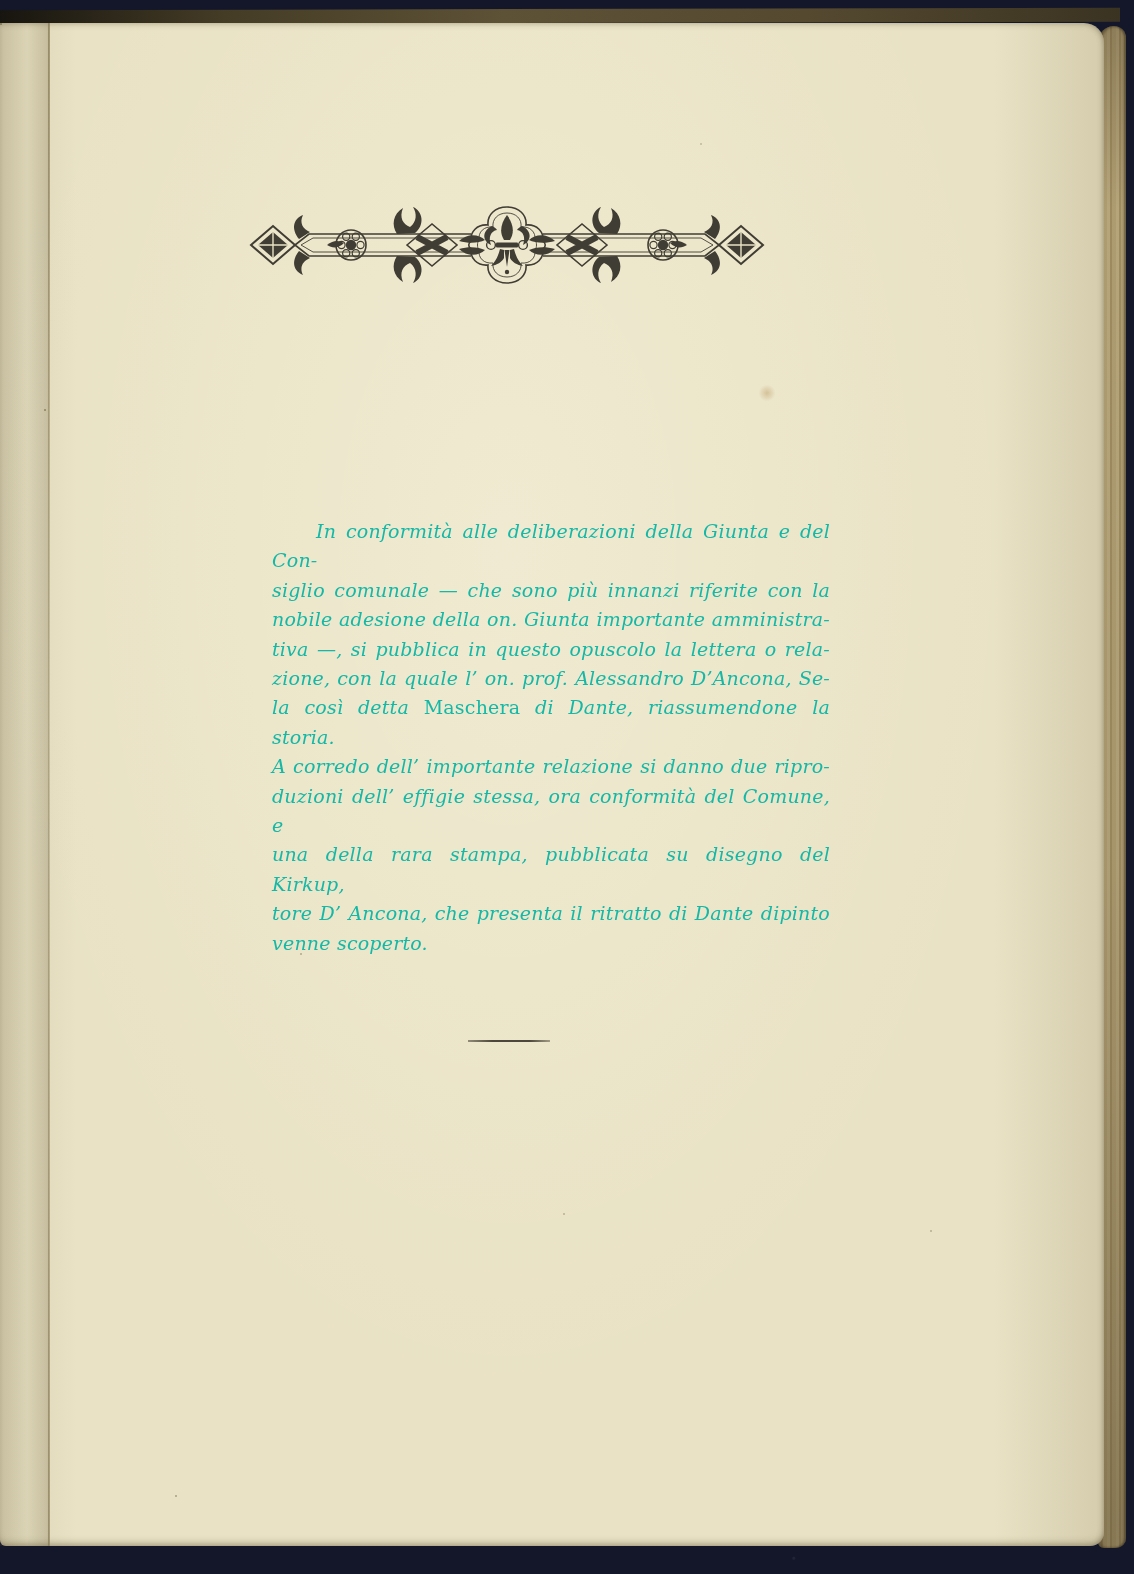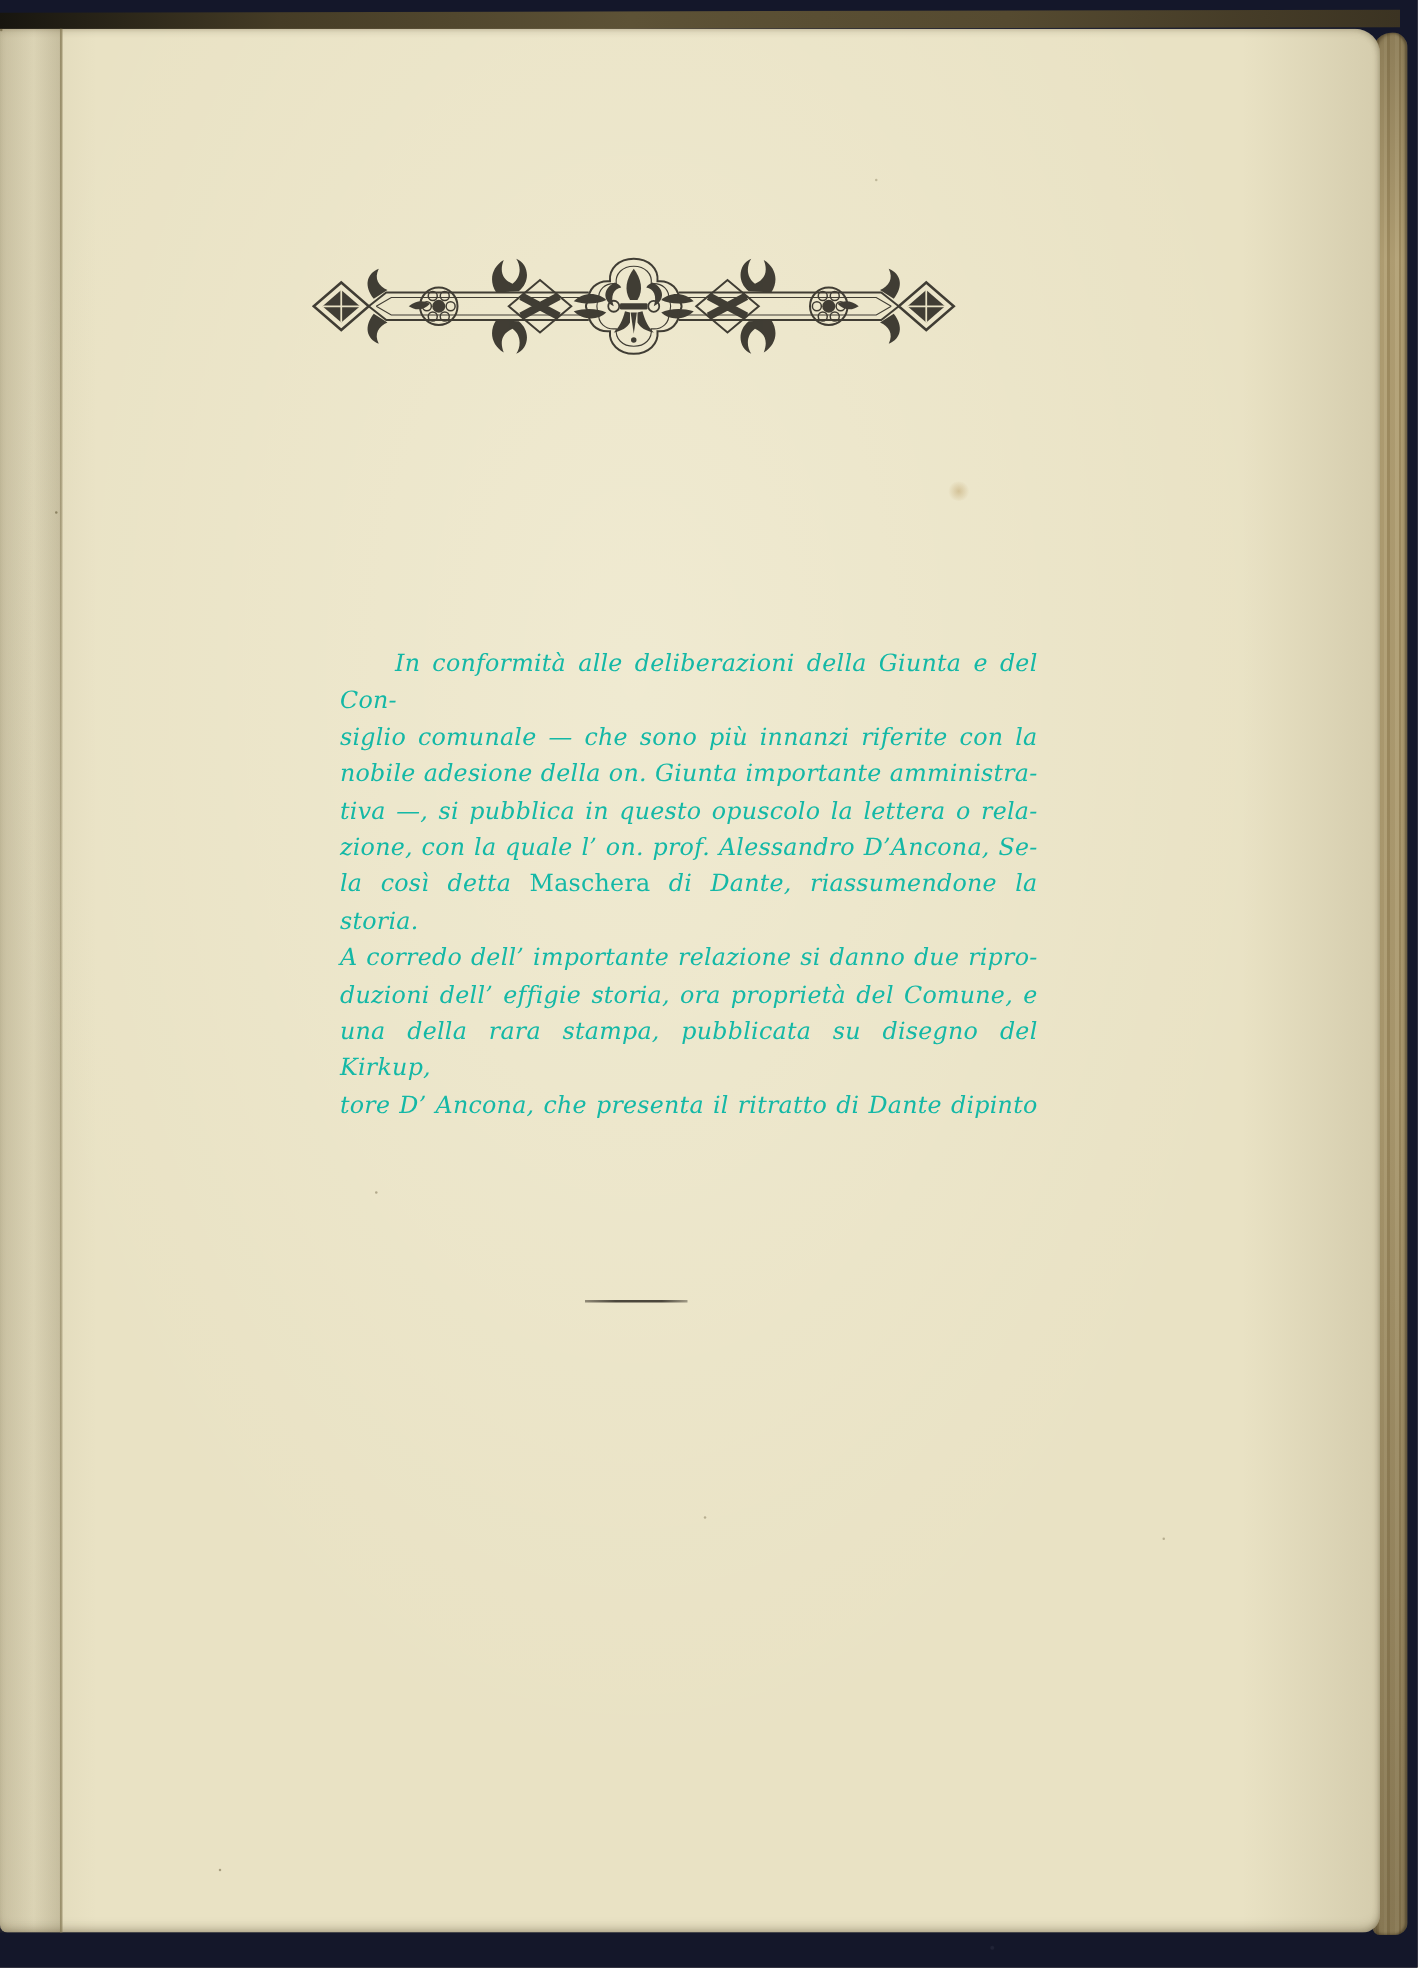--- a/index.html
+++ b/index.html
@@ -127,19 +127,20 @@
   <div class="textblock">
     <div class="line indent">In conformità alle deliberazioni della Giunta e del Con-</div>
     <div class="line">siglio comunale — che sono più innanzi riferite con la</div>
     <div class="line">nobile adesione della on. Giunta importante amministra-</div>
     <div class="line">tiva —, si pubblica in questo opuscolo la lettera o rela-</div>
     <div class="line">zione, con la quale l’ on. prof. Alessandro D’Ancona, Se-</div>
     <div class="line">
       <span>la così detta </span><span class="roman">Maschera</span><span> di Dante, riassumendone la storia.</span>
     </div>
     <div class="line">A corredo dell’ importante relazione si danno due ripro-</div>
-    <div class="line">duzioni dell’ effigie storia, ora proprietà del Comune, e</div>
+    <div class="line">duzioni dell’ effigie stessa, ora conformità del Comune, e</div>
     <div class="line">una della rara stampa, pubblicata su disegno del Kirkup,</div>
     <div class="line">tore D’ Ancona, che presenta il ritratto di Dante dipinto</div>
+    <div class="line last">venne scoperto.</div>
   </div>
 
   <div class="divider"></div>
 </div>
 
 </body></html>

